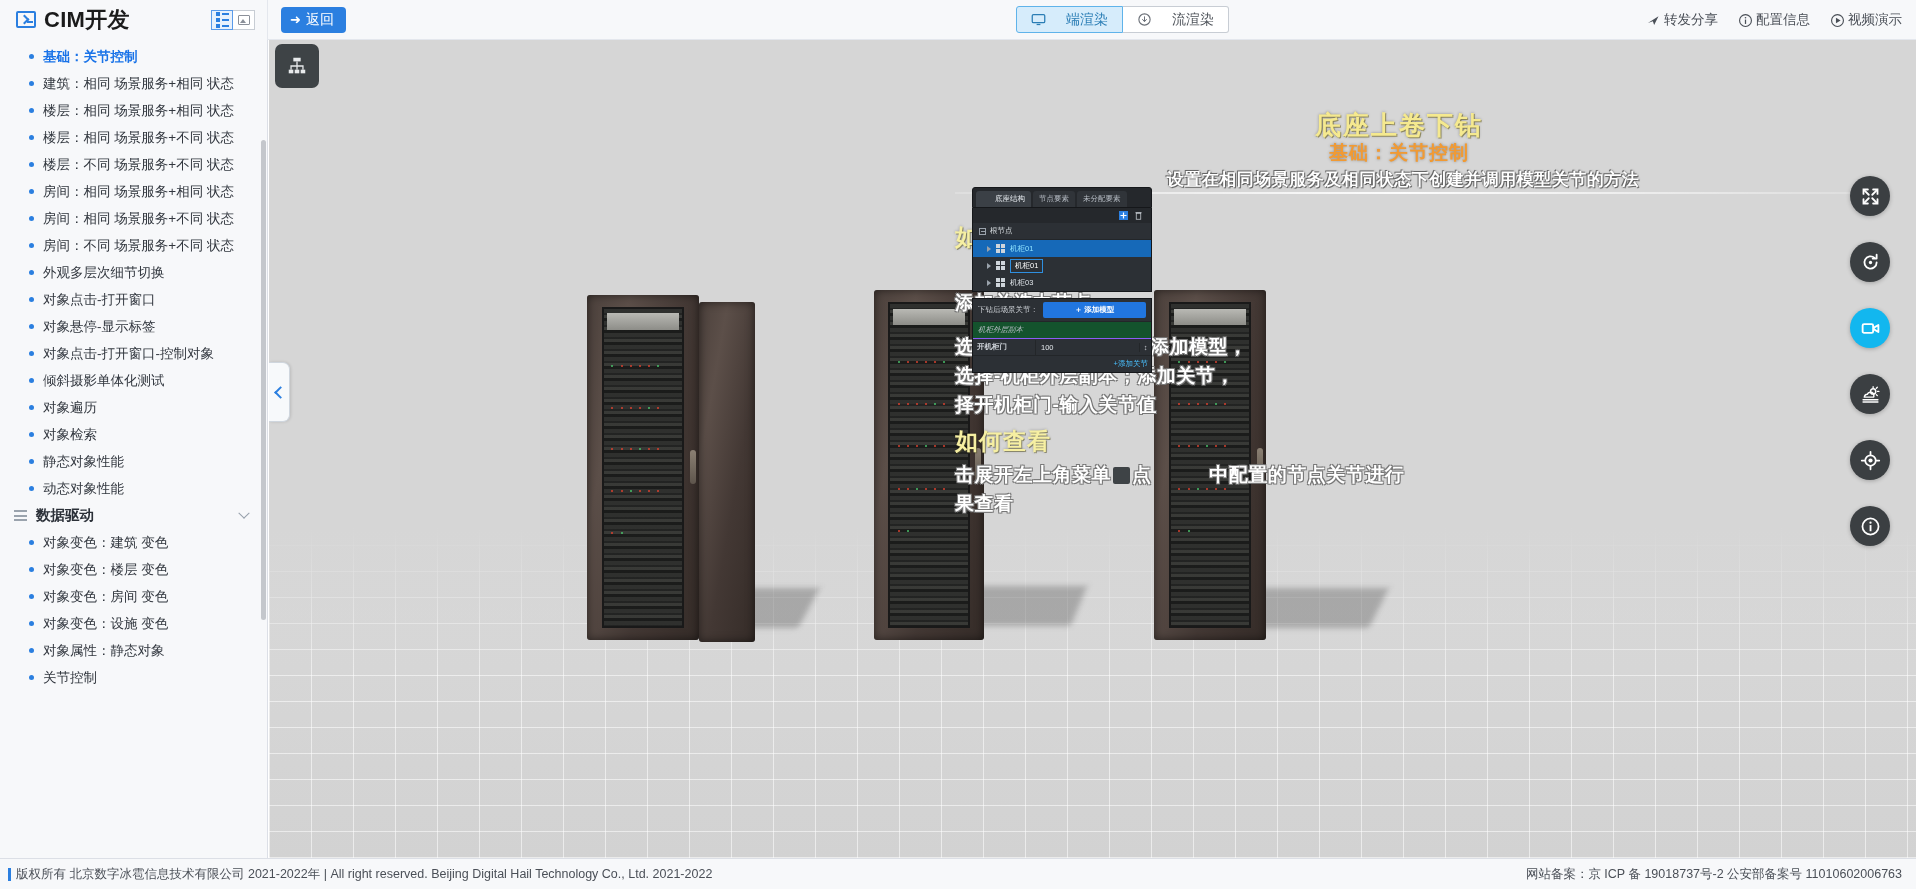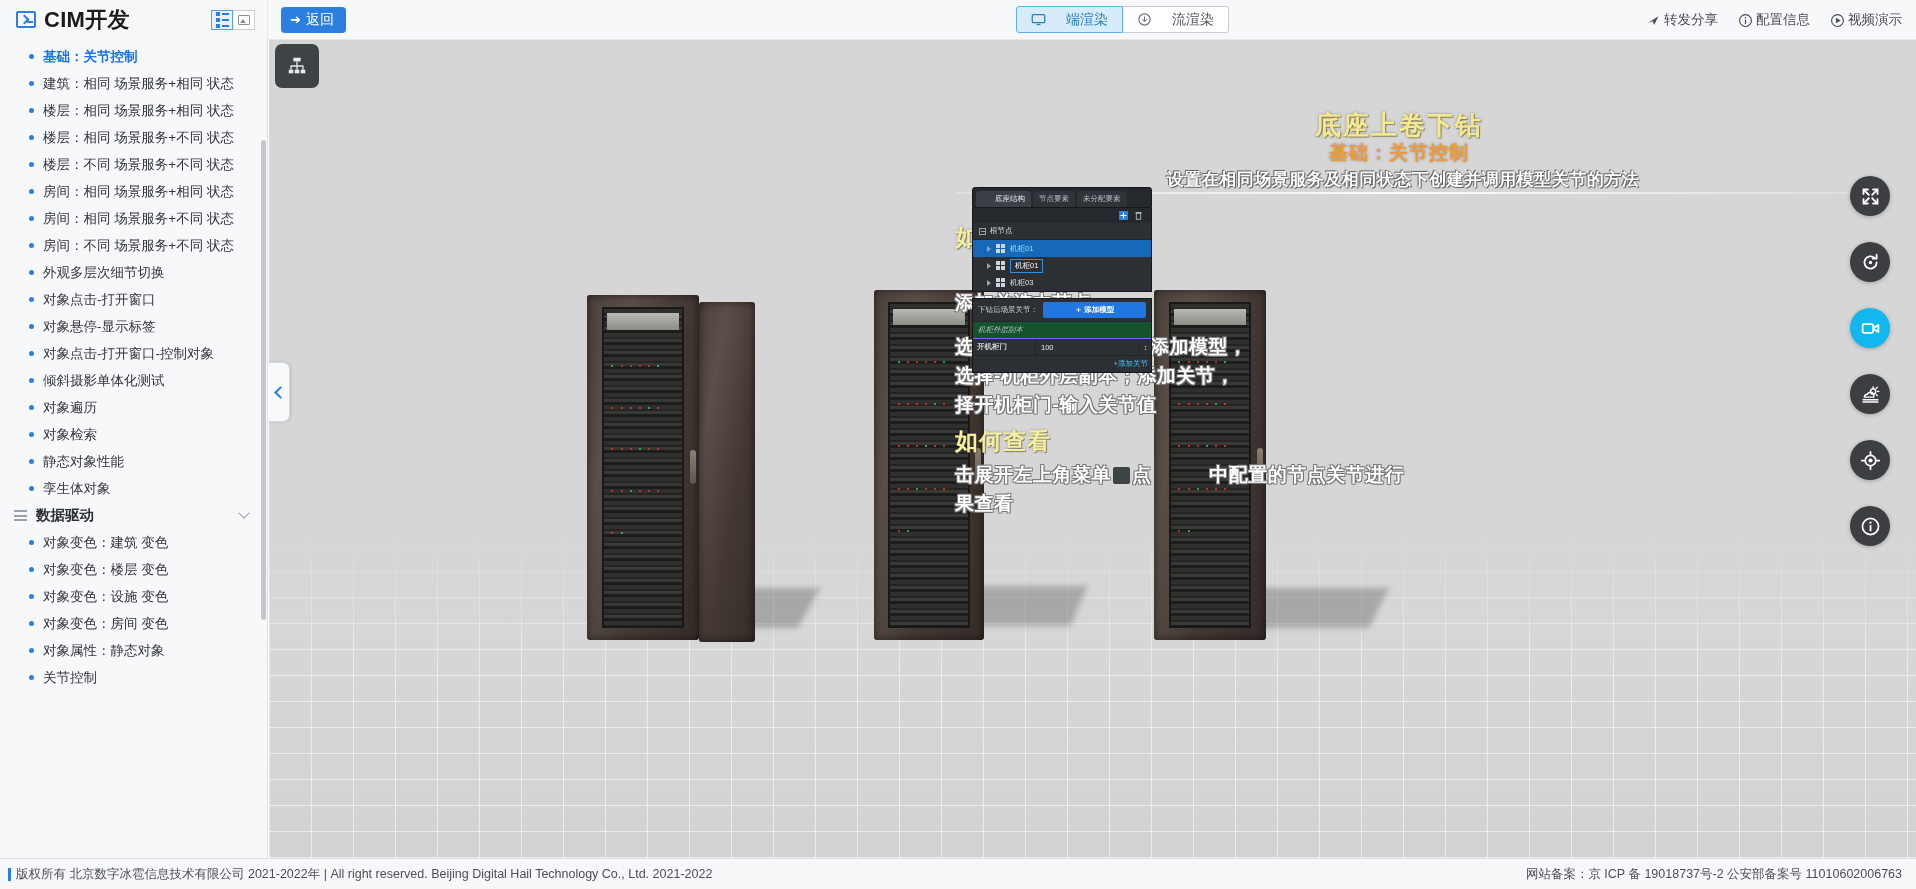--- a/index.html
+++ b/index.html
@@ -536,46 +536,46 @@
       <div class="nav-item">
         <span class="dot"></span>
         <span class="nav-item-label">对象检索</span>
       </div>
       <div class="nav-item">
         <span class="dot"></span>
         <span class="nav-item-label">静态对象性能</span>
       </div>
       <div class="nav-item">
         <span class="dot"></span>
-        <span class="nav-item-label">孪生体对象</span>
+        <span class="nav-item-label">动态对象性能</span>
       </div>
       <div class="nav-group">
         <span class="group-ico">
           <span></span>
           <span></span>
           <span></span>
         </span>
         <span class="nav-group-label">数据驱动</span>
         <span class="chev"></span>
       </div>
       <div class="nav-item">
         <span class="dot"></span>
         <span class="nav-item-label">对象变色：建筑 变色</span>
       </div>
       <div class="nav-item">
         <span class="dot"></span>
         <span class="nav-item-label">对象变色：楼层 变色</span>
       </div>
       <div class="nav-item">
         <span class="dot"></span>
+        <span class="nav-item-label">对象变色：房间 变色</span>
+      </div>
+      <div class="nav-item">
+        <span class="dot"></span>
         <span class="nav-item-label">对象变色：设施 变色</span>
-      </div>
-      <div class="nav-item">
-        <span class="dot"></span>
-        <span class="nav-item-label">对象变色：房间 变色</span>
       </div>
       <div class="nav-item">
         <span class="dot"></span>
         <span class="nav-item-label">对象属性：静态对象</span>
       </div>
       <div class="nav-item">
         <span class="dot"></span>
         <span class="nav-item-label">关节控制</span>
       </div>
     </div>

